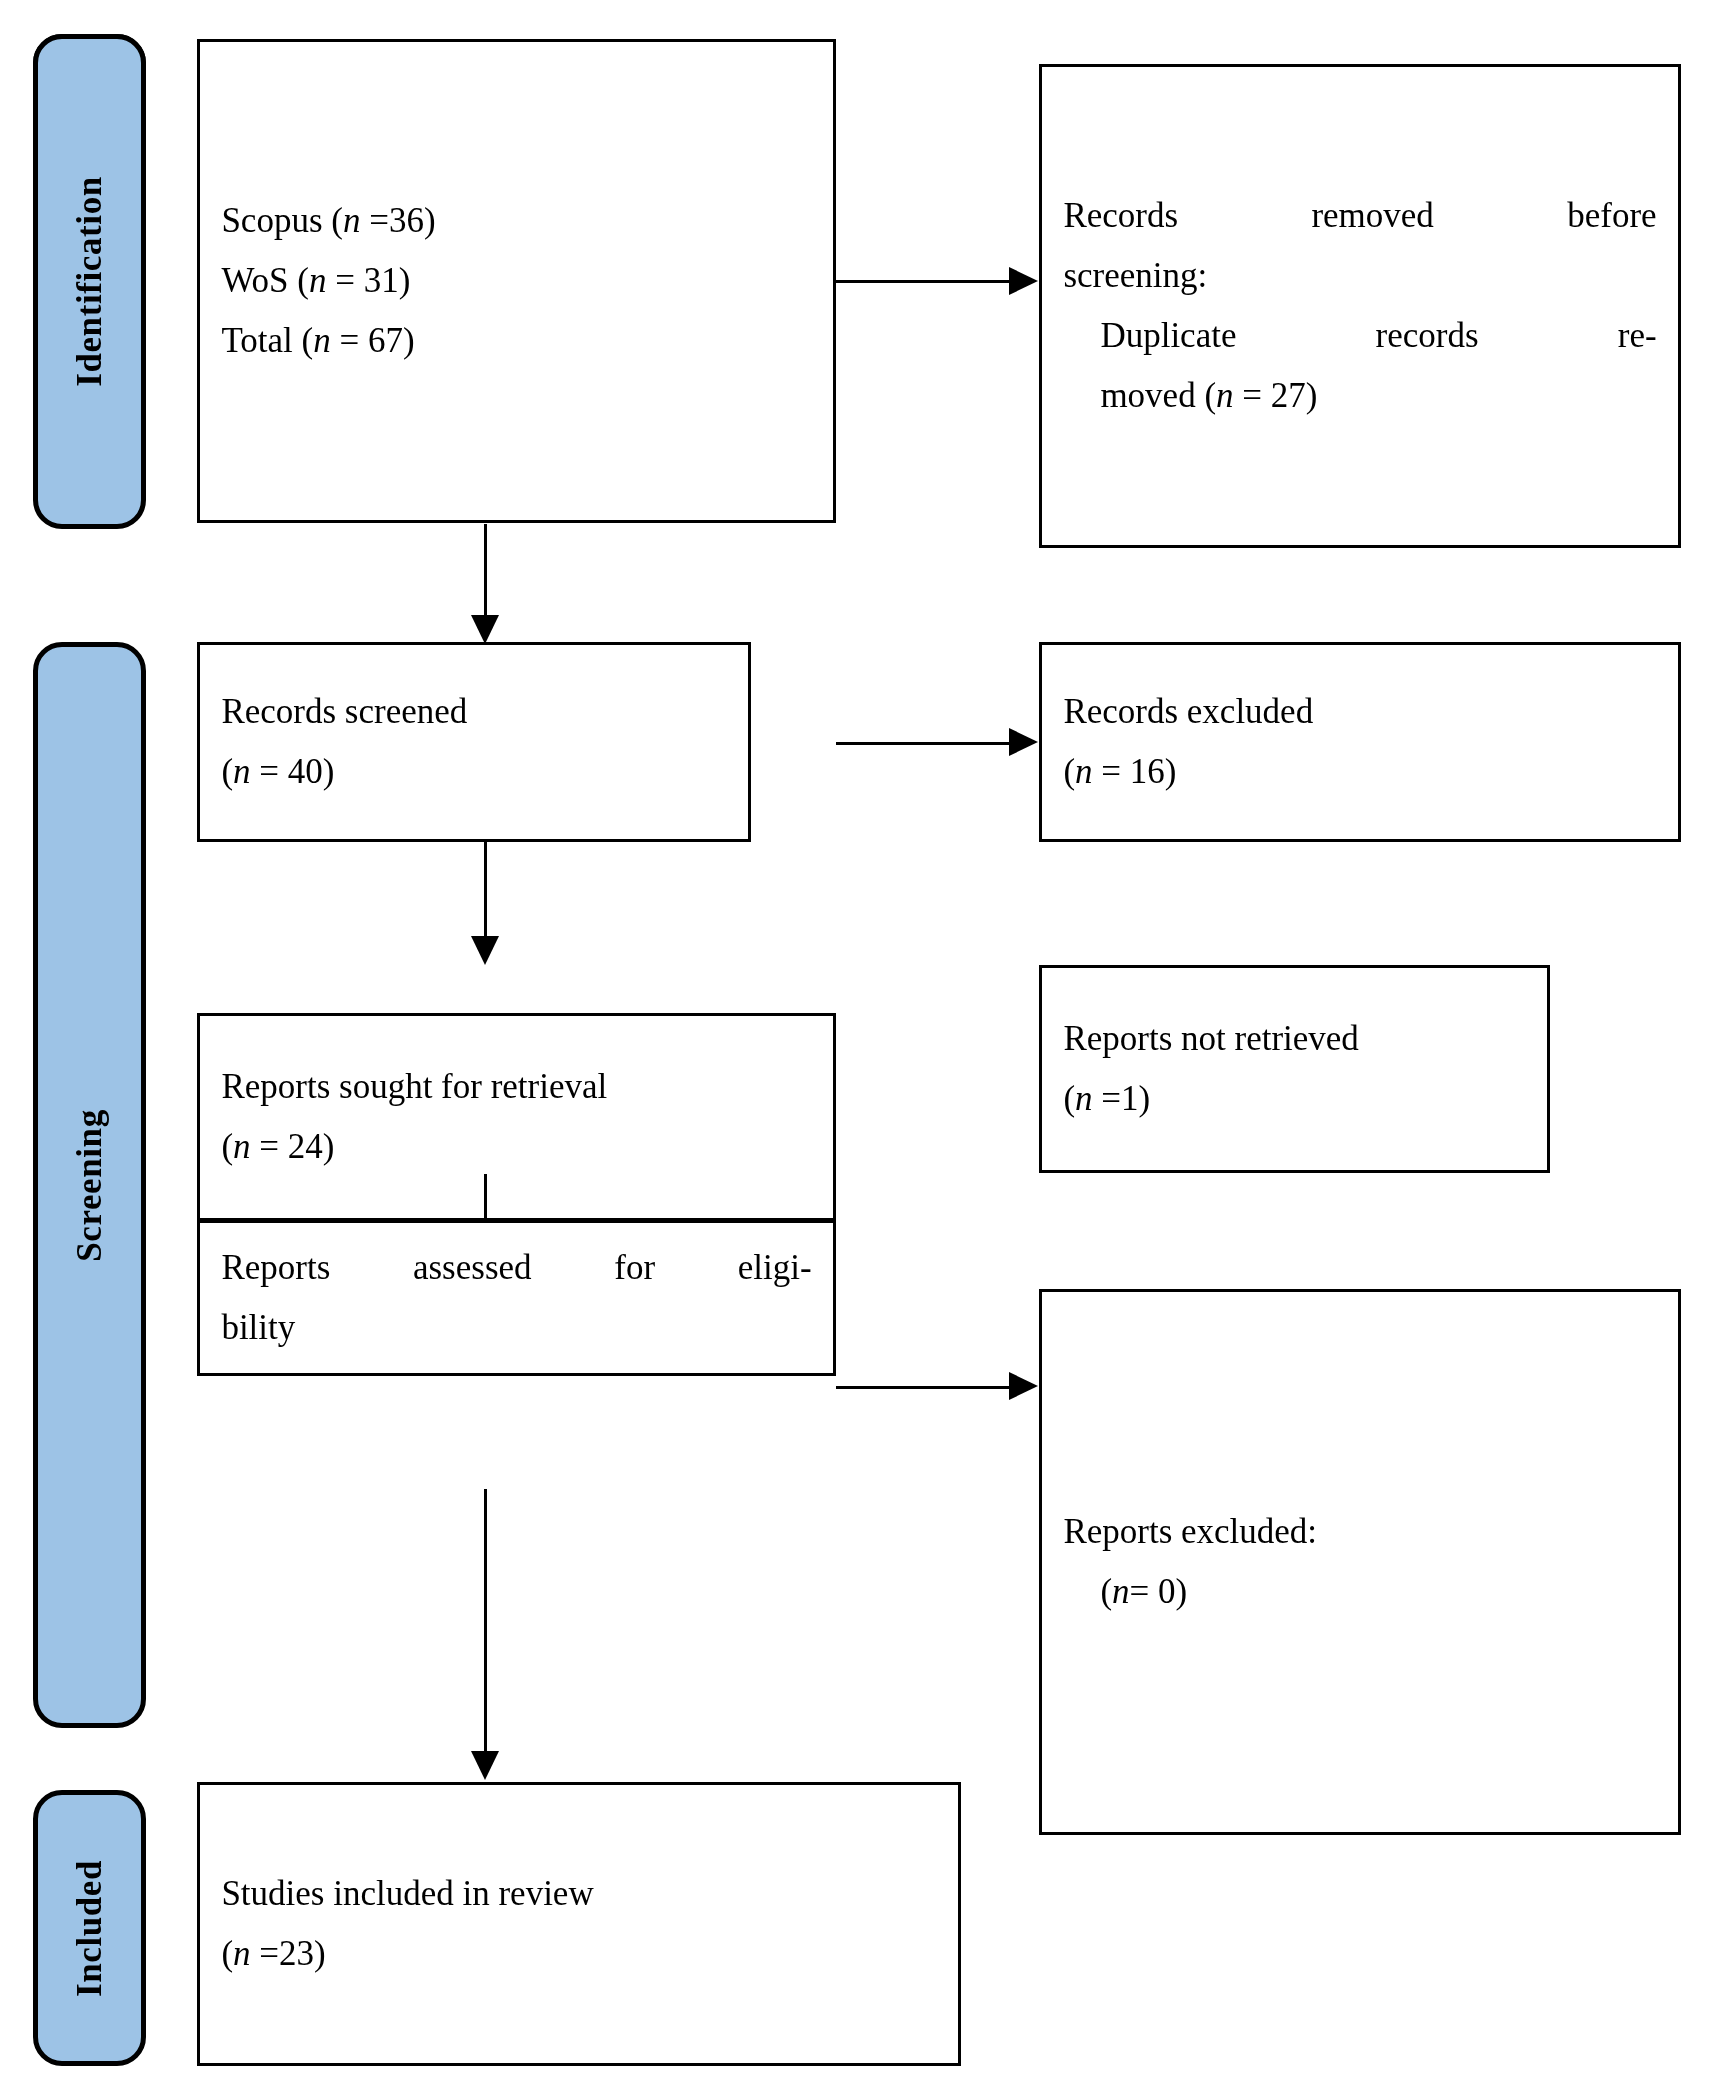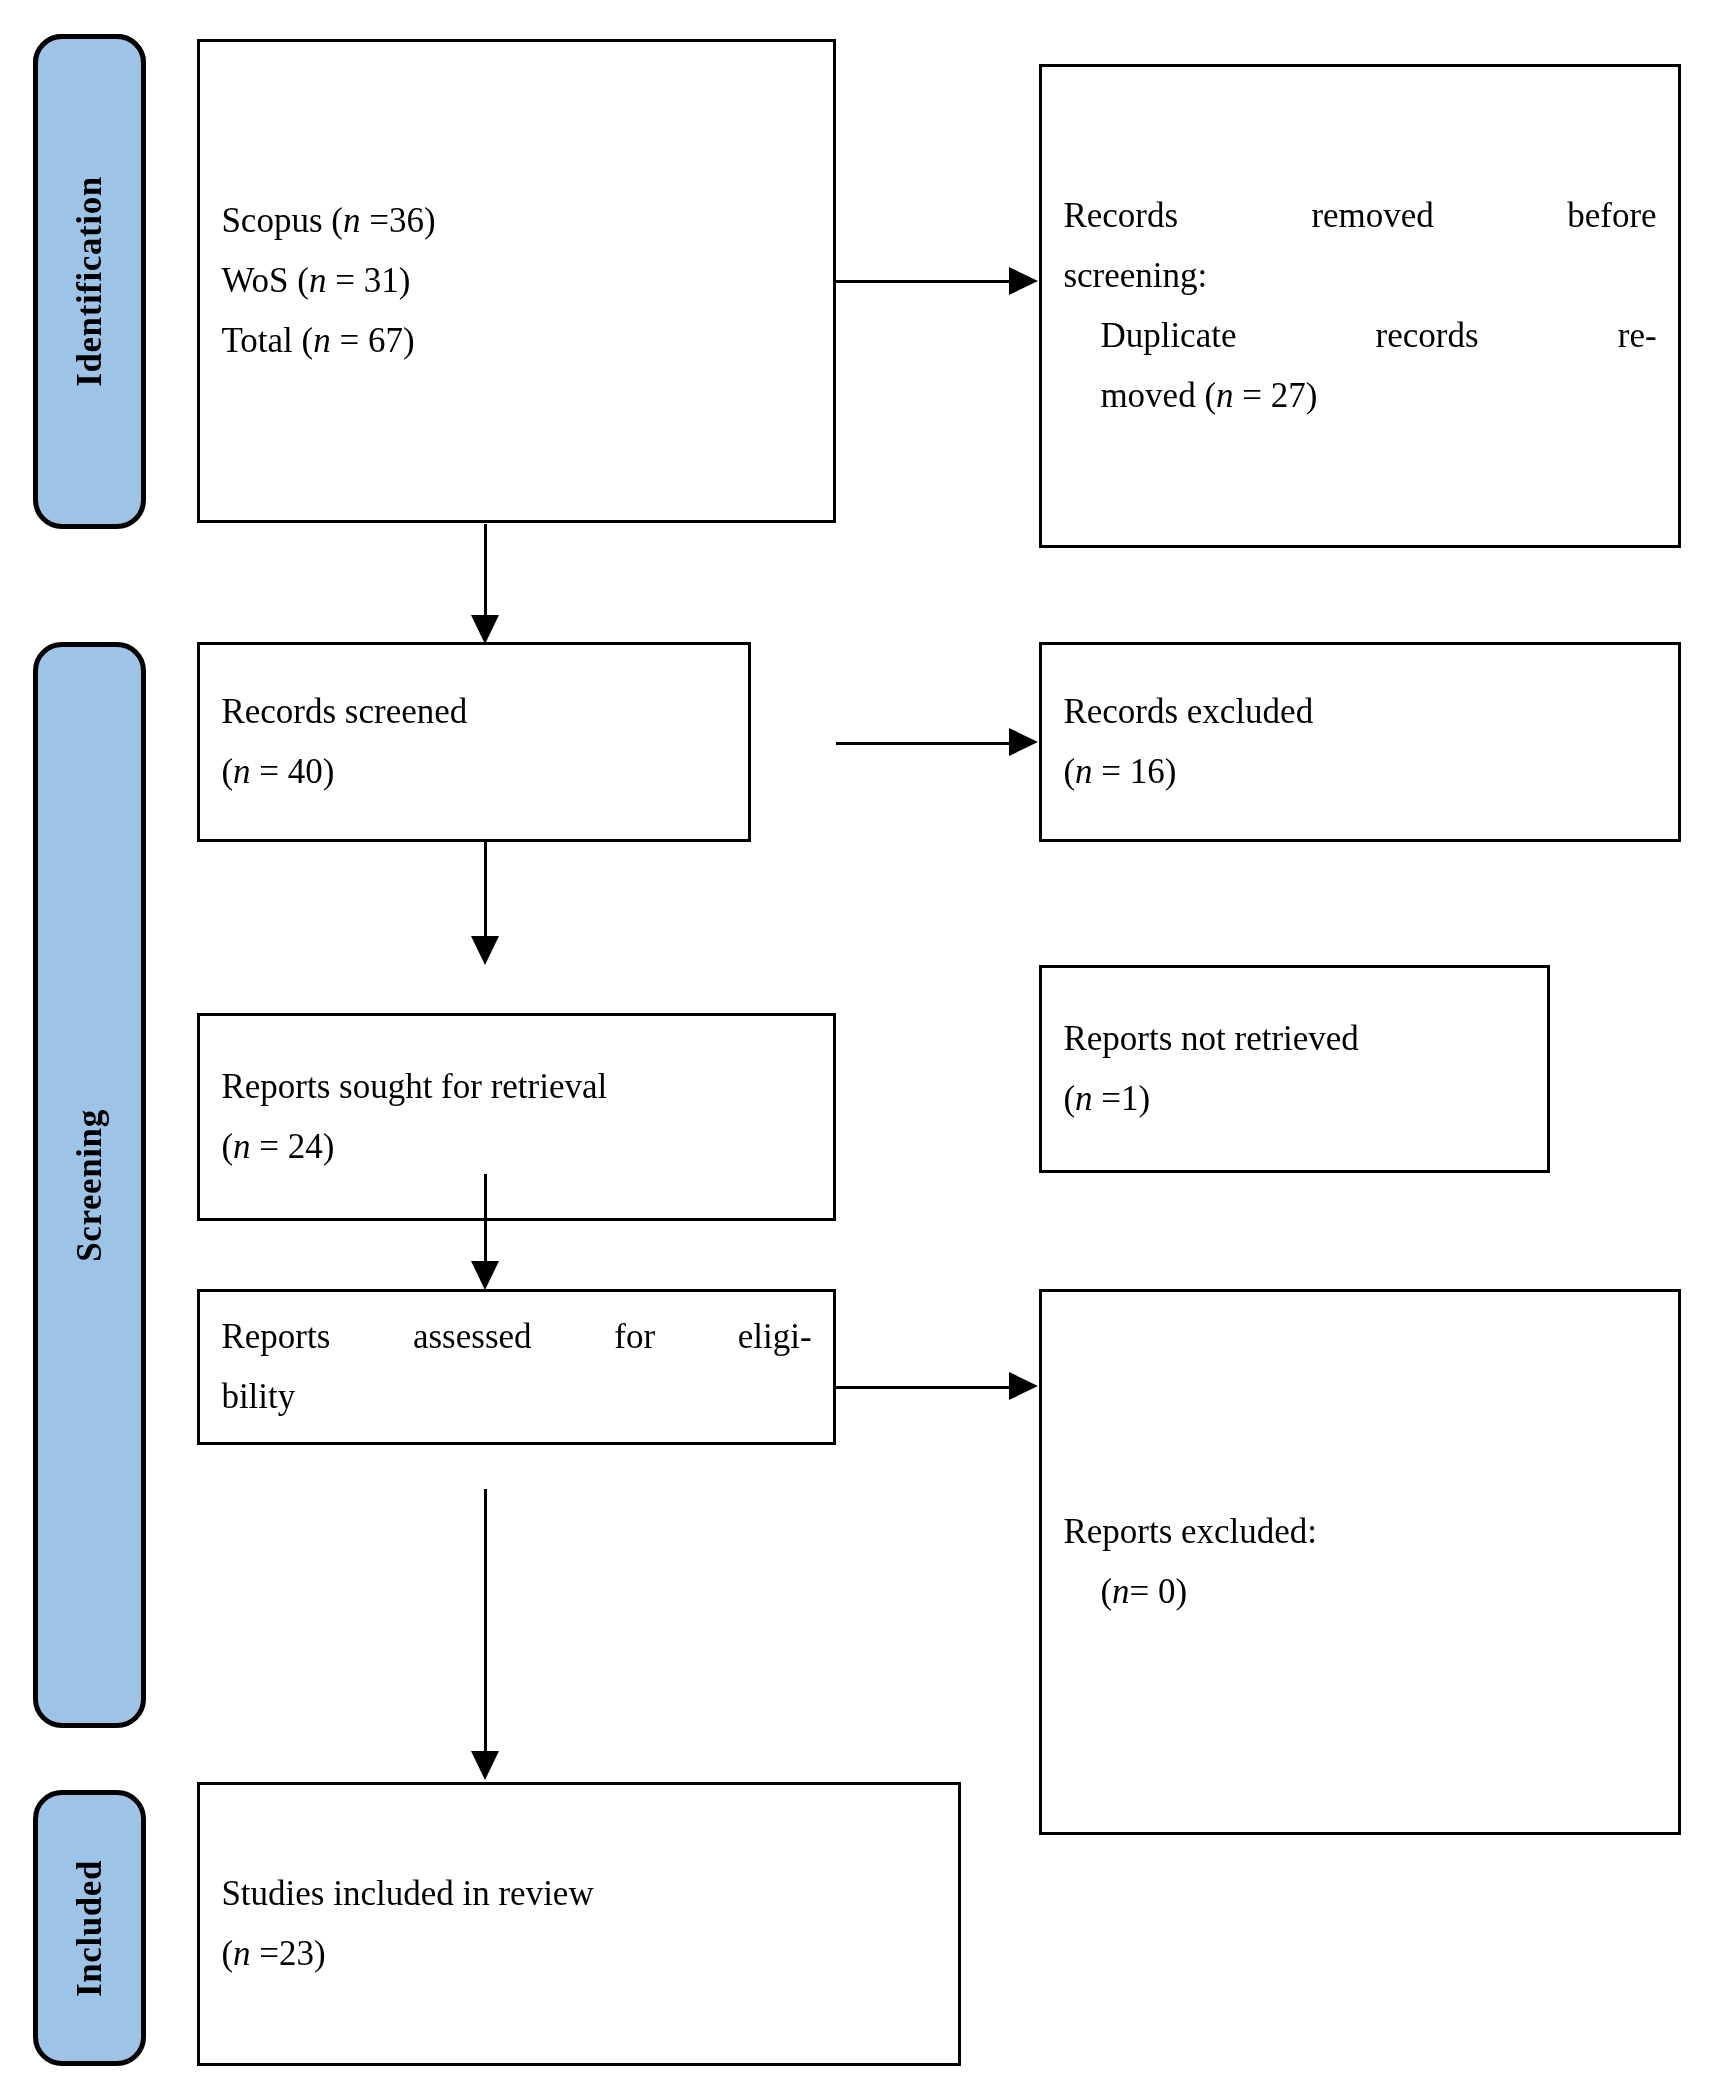--- a/index.html
+++ b/index.html
@@ -168,21 +168,21 @@
   <div class="flow-box" style="left:1039px; top:965px; width:511px; height:208px;">
     <div class="flow-box-inner">
       <div class="flow-line">Reports not retrieved</div>
       <div class="flow-line"><span>(</span><span class="italic-n">n</span><span> =1)</span></div>
     </div>
   </div>
 
   <div class="conn-v" style="left:484px; top:1174px; height:99px;"></div>
   <div class="arrow-down" style="left:471px; top:1261px;"></div>
 
-  <div class="flow-box" style="left:197px; top:1289px; width:639px; height:156px;">
+  <div class="flow-box" style="left:197px; top:1220px; width:639px; height:156px;">
     <div class="flow-box-inner">
       <div class="flow-line justified">Reports assessed for eligi-</div>
       <div class="flow-line">bility</div>
     </div>
   </div>
 
   <div class="flow-box" style="left:1039px; top:1289px; width:642px; height:546px;">
     <div class="flow-box-inner">
       <div class="flow-line">Reports excluded:</div>
       <div class="flow-line indented"><span>(</span><span class="italic-n">n</span><span>= 0)</span></div>

